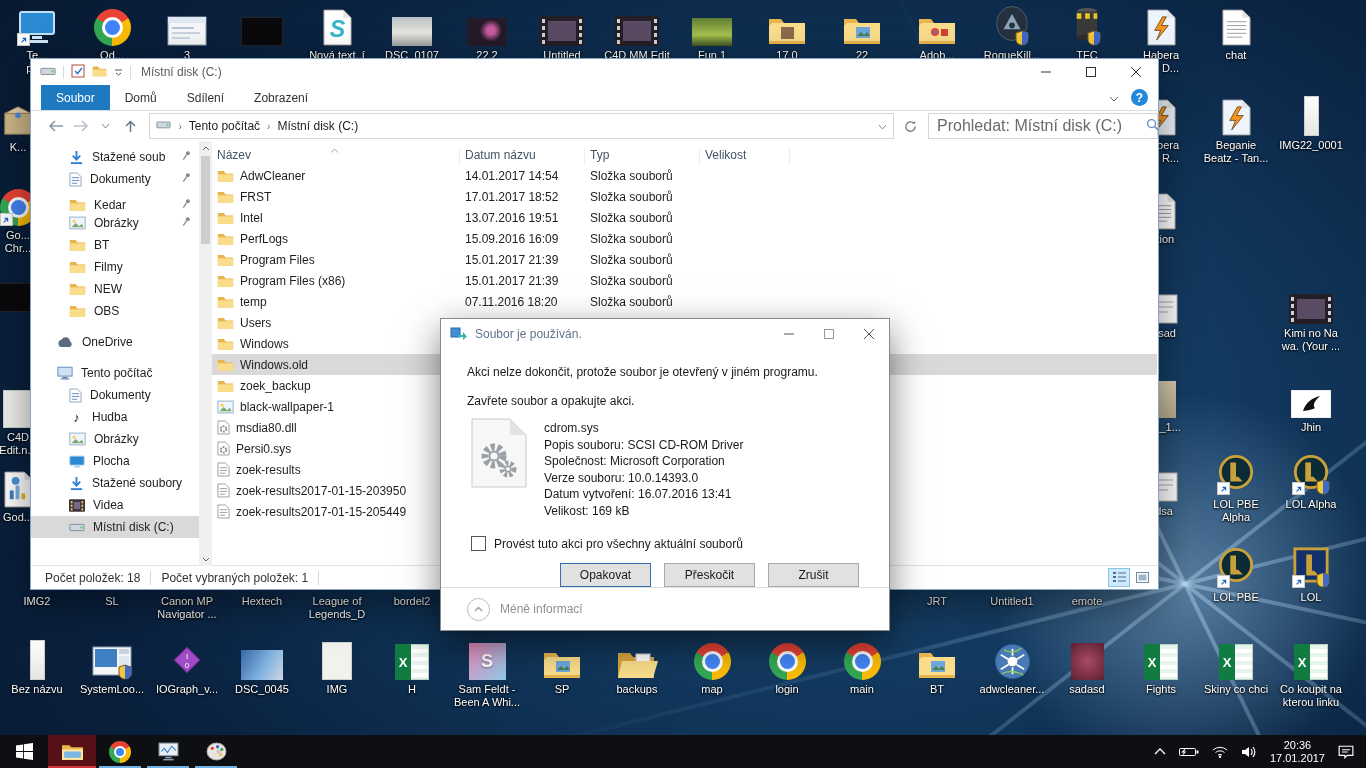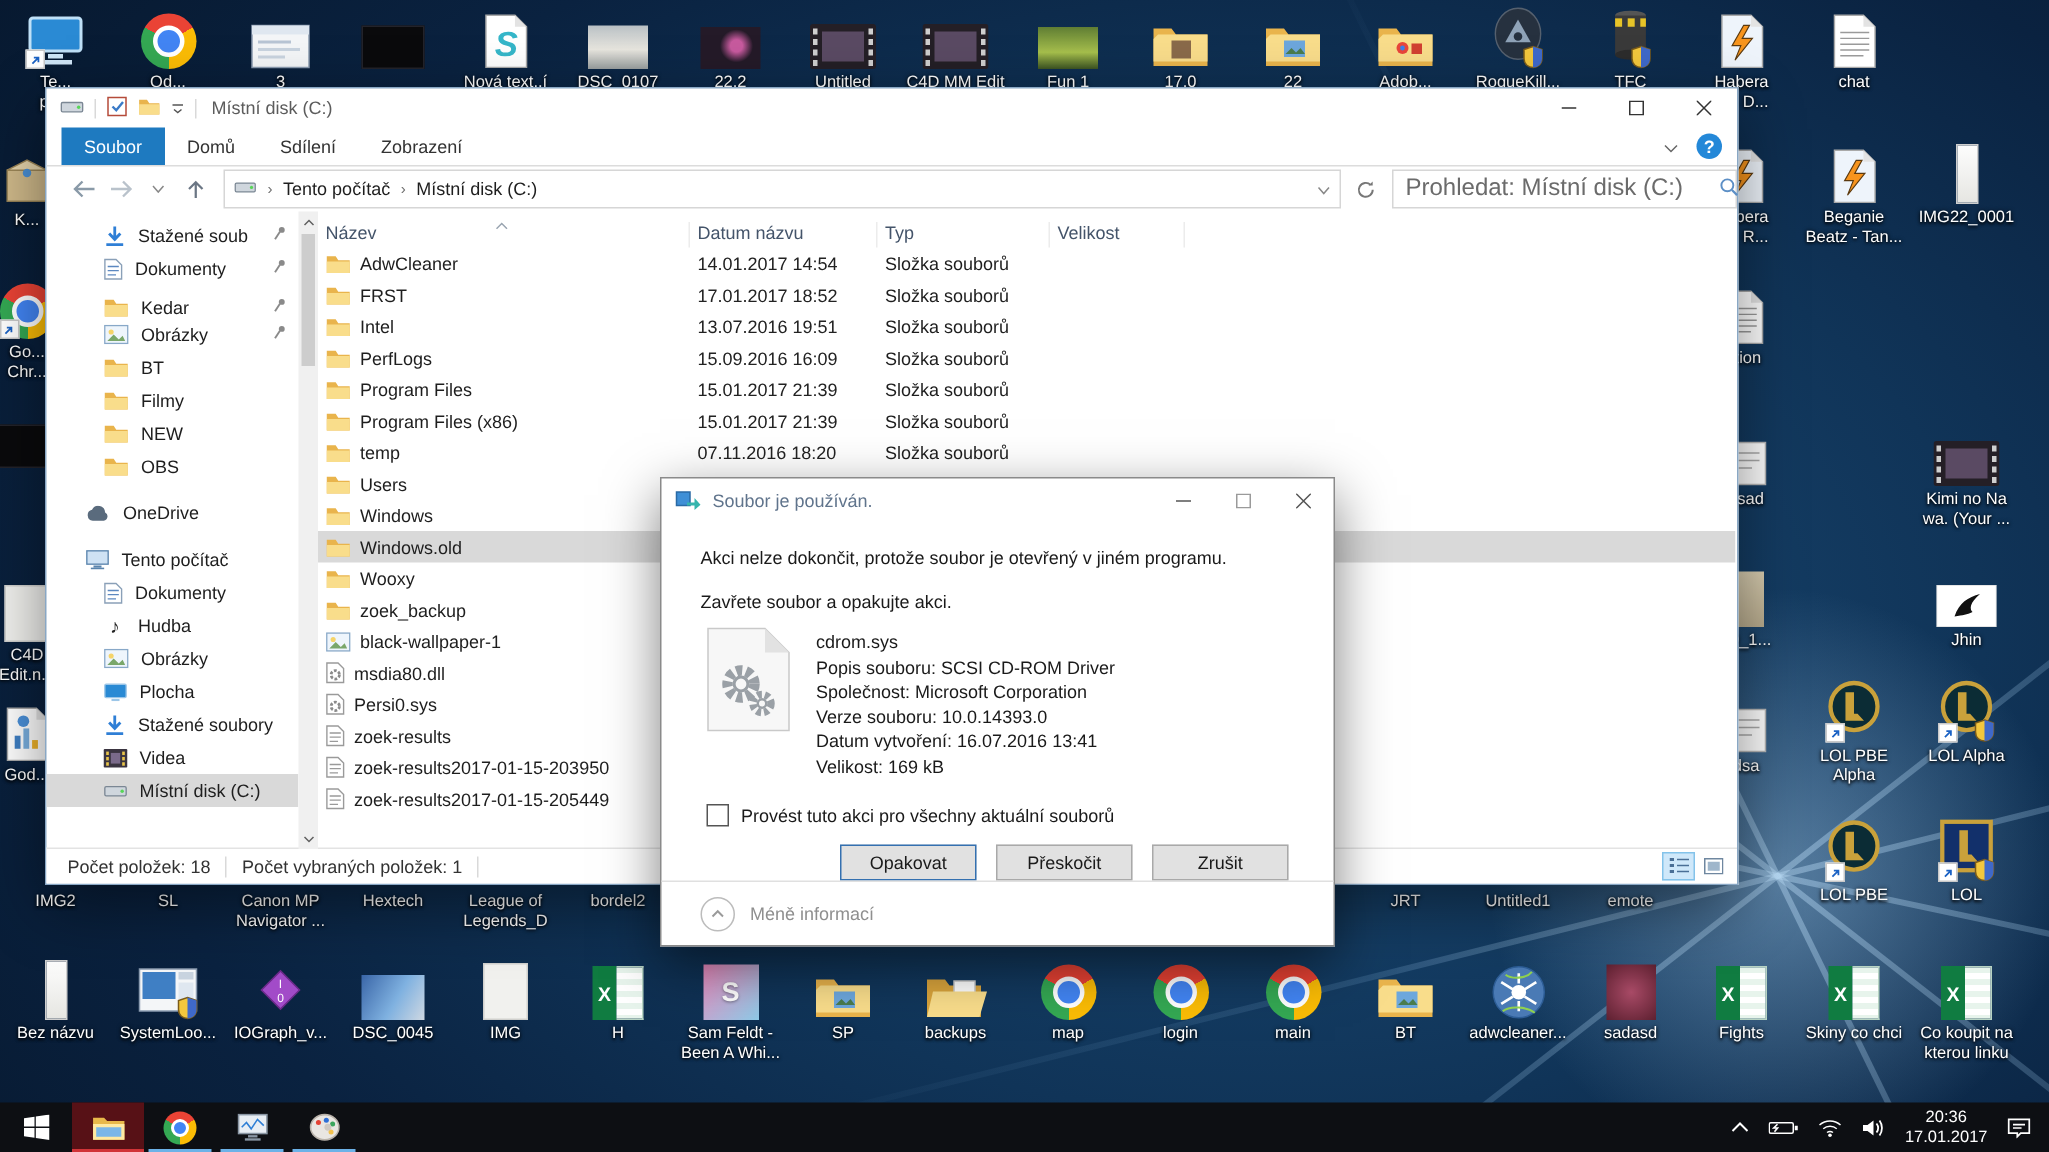--- a/index.html
+++ b/index.html
@@ -1198,34 +1198,20 @@
             <span class="fcell2"></span>
           </div>
           <div class="frow">
             <span class="fname">
               <span style="display:flex">
                 <svg viewBox="0 0 20 16" style="width:17px;height:14px">
                   <path d="M1 2h7l2 3h9v10H1z" fill="#e9b44c"></path>
                   <path d="M1 6h18v9H1z" fill="#f9dd8b"></path>
                 </svg>
               </span>
-              <span>Wooxy</span>
-            </span>
-            <span class="fcell"></span>
-            <span class="fcell2"></span>
-            <span class="fcell2"></span>
-          </div>
-          <div class="frow">
-            <span class="fname">
-              <span style="display:flex">
-                <svg viewBox="0 0 20 16" style="width:17px;height:14px">
-                  <path d="M1 2h7l2 3h9v10H1z" fill="#e9b44c"></path>
-                  <path d="M1 6h18v9H1z" fill="#f9dd8b"></path>
-                </svg>
-              </span>
               <span>zoek_backup</span>
             </span>
             <span class="fcell"></span>
             <span class="fcell2"></span>
             <span class="fcell2"></span>
           </div>
           <div class="frow">
             <span class="fname">
               <span style="display:flex">
                 <svg viewBox="0 0 20 16" style="width:17px;height:14px">

